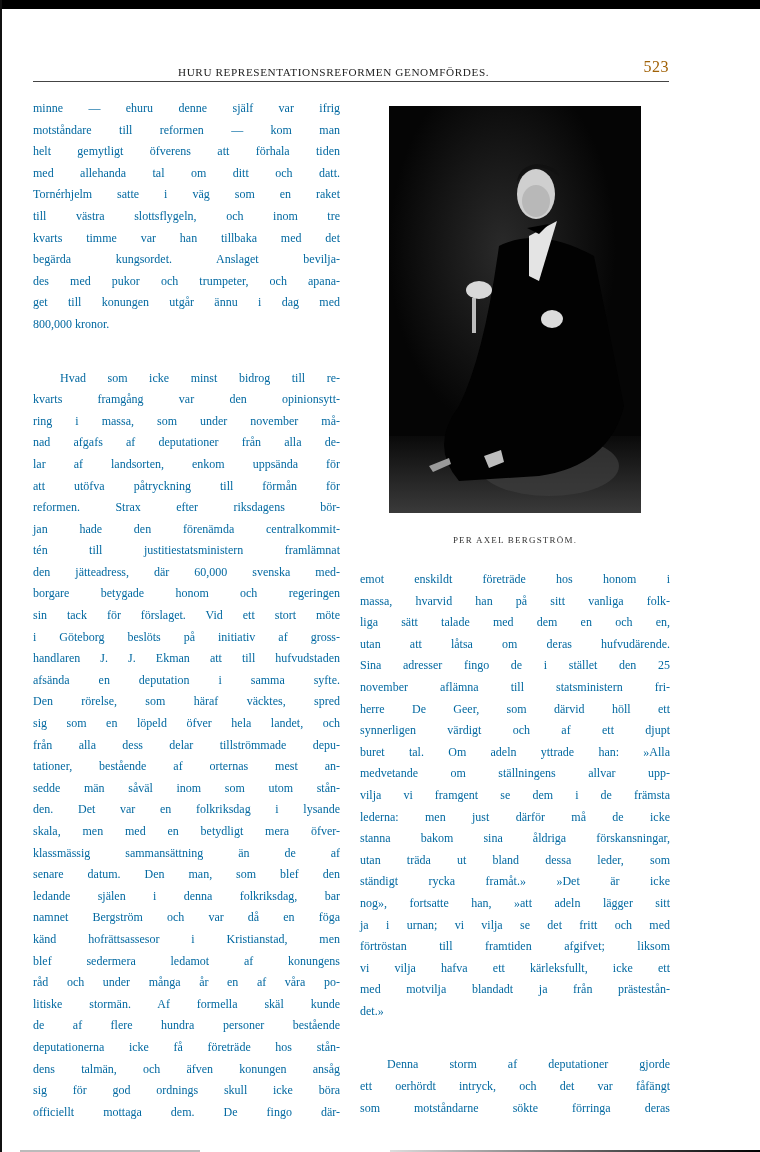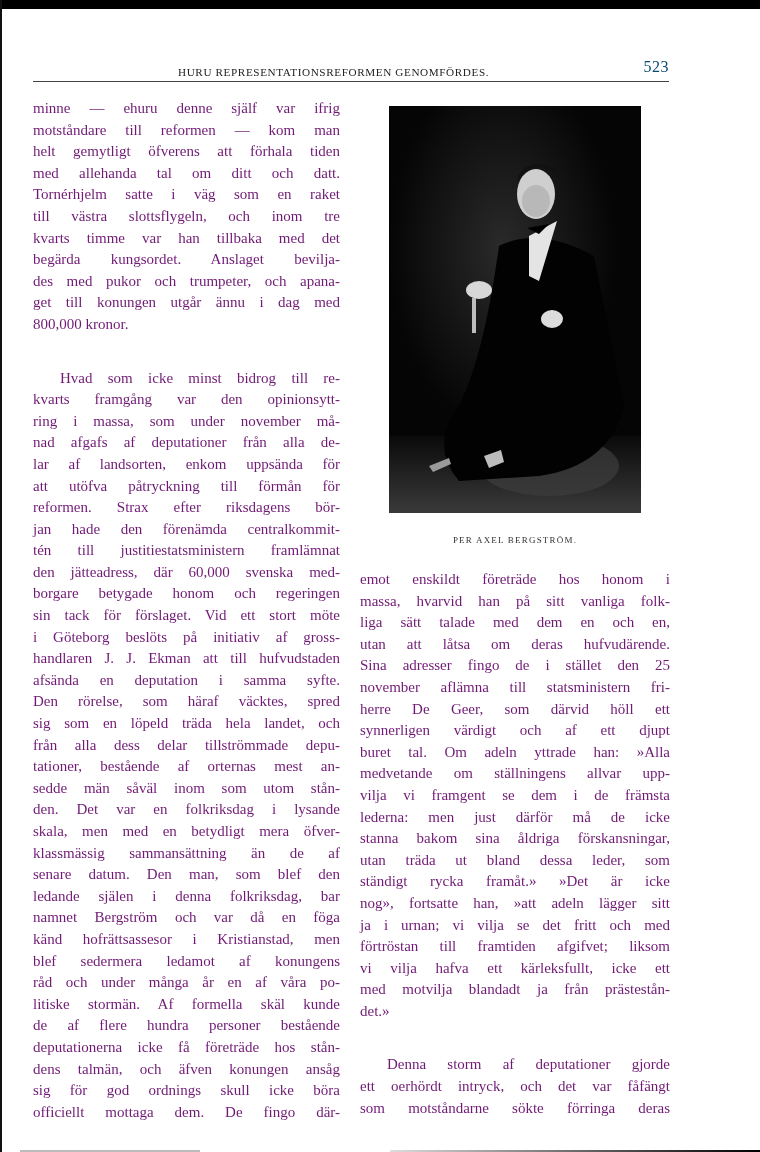--- a/index.html
+++ b/index.html
@@ -34,32 +34,32 @@
     .running-head {
       position: absolute; left: 33px; top: 58px; width: 636px; height: 24px;
     }
     .running-title {
       position: absolute; left: 145px; top: 8px;
       font-size: 11.2px; letter-spacing: 0.6px;
       color: #222;
     }
     .page-number {
       position: absolute; right: 0; top: 0;
-      font-size: 16px; color: #0c4a6e; letter-spacing: 0.5px;
+      font-size: 16px; color: #a16207; letter-spacing: 0.5px;
     }
     .head-rule {
       position: absolute; left: 33px; top: 81px; width: 636px; height: 1px;
       background: #444;
     }
     .column {
       position: absolute;
-      font-size: 15px;
+      font-size: 12px;
       line-height: 21.6px;
       text-align: justify;
-      color: #701a75;
+      color: #0369a1;
     }
     .col-left { left: 33px; top: 98px; width: 307px; }
     .col-right { left: 360px; top: 569px; width: 310px; }
     .line {
       display: block;
       white-space: nowrap;
       text-align: justify;
       text-align-last: justify;
       height: 21.6px;
     }
@@ -112,21 +112,21 @@
   <span class="line">reformen. Strax efter riksdagens bör-</span>
   <span class="line">jan hade den förenämda centralkommit-</span>
   <span class="line">tén till justitiestatsministern framlämnat</span>
   <span class="line">den jätteadress, där 60,000 svenska med-</span>
   <span class="line">borgare betygade honom och regeringen</span>
   <span class="line">sin tack för förslaget. Vid ett stort möte</span>
   <span class="line">i Göteborg beslöts på initiativ af gross-</span>
   <span class="line">handlaren J. J. Ekman att till hufvudstaden</span>
   <span class="line">afsända en deputation i samma syfte.</span>
   <span class="line">Den rörelse, som häraf väcktes, spred</span>
-  <span class="line">sig som en löpeld träda hela landet, och</span>
+  <span class="line">sig som en löpeld öfver hela landet, och</span>
   <span class="line">från alla dess delar tillströmmade depu-</span>
   <span class="line">tationer, bestående af orternas mest an-</span>
   <span class="line">sedde män såväl inom som utom stån-</span>
   <span class="line">den. Det var en folkriksdag i lysande</span>
   <span class="line">skala, men med en betydligt mera öfver-</span>
   <span class="line">klassmässig sammansättning än de af</span>
   <span class="line">senare datum. Den man, som blef den</span>
   <span class="line">ledande själen i denna folkriksdag, bar</span>
   <span class="line">namnet Bergström och var då en föga</span>
   <span class="line">känd hofrättsassesor i Kristianstad, men</span>

